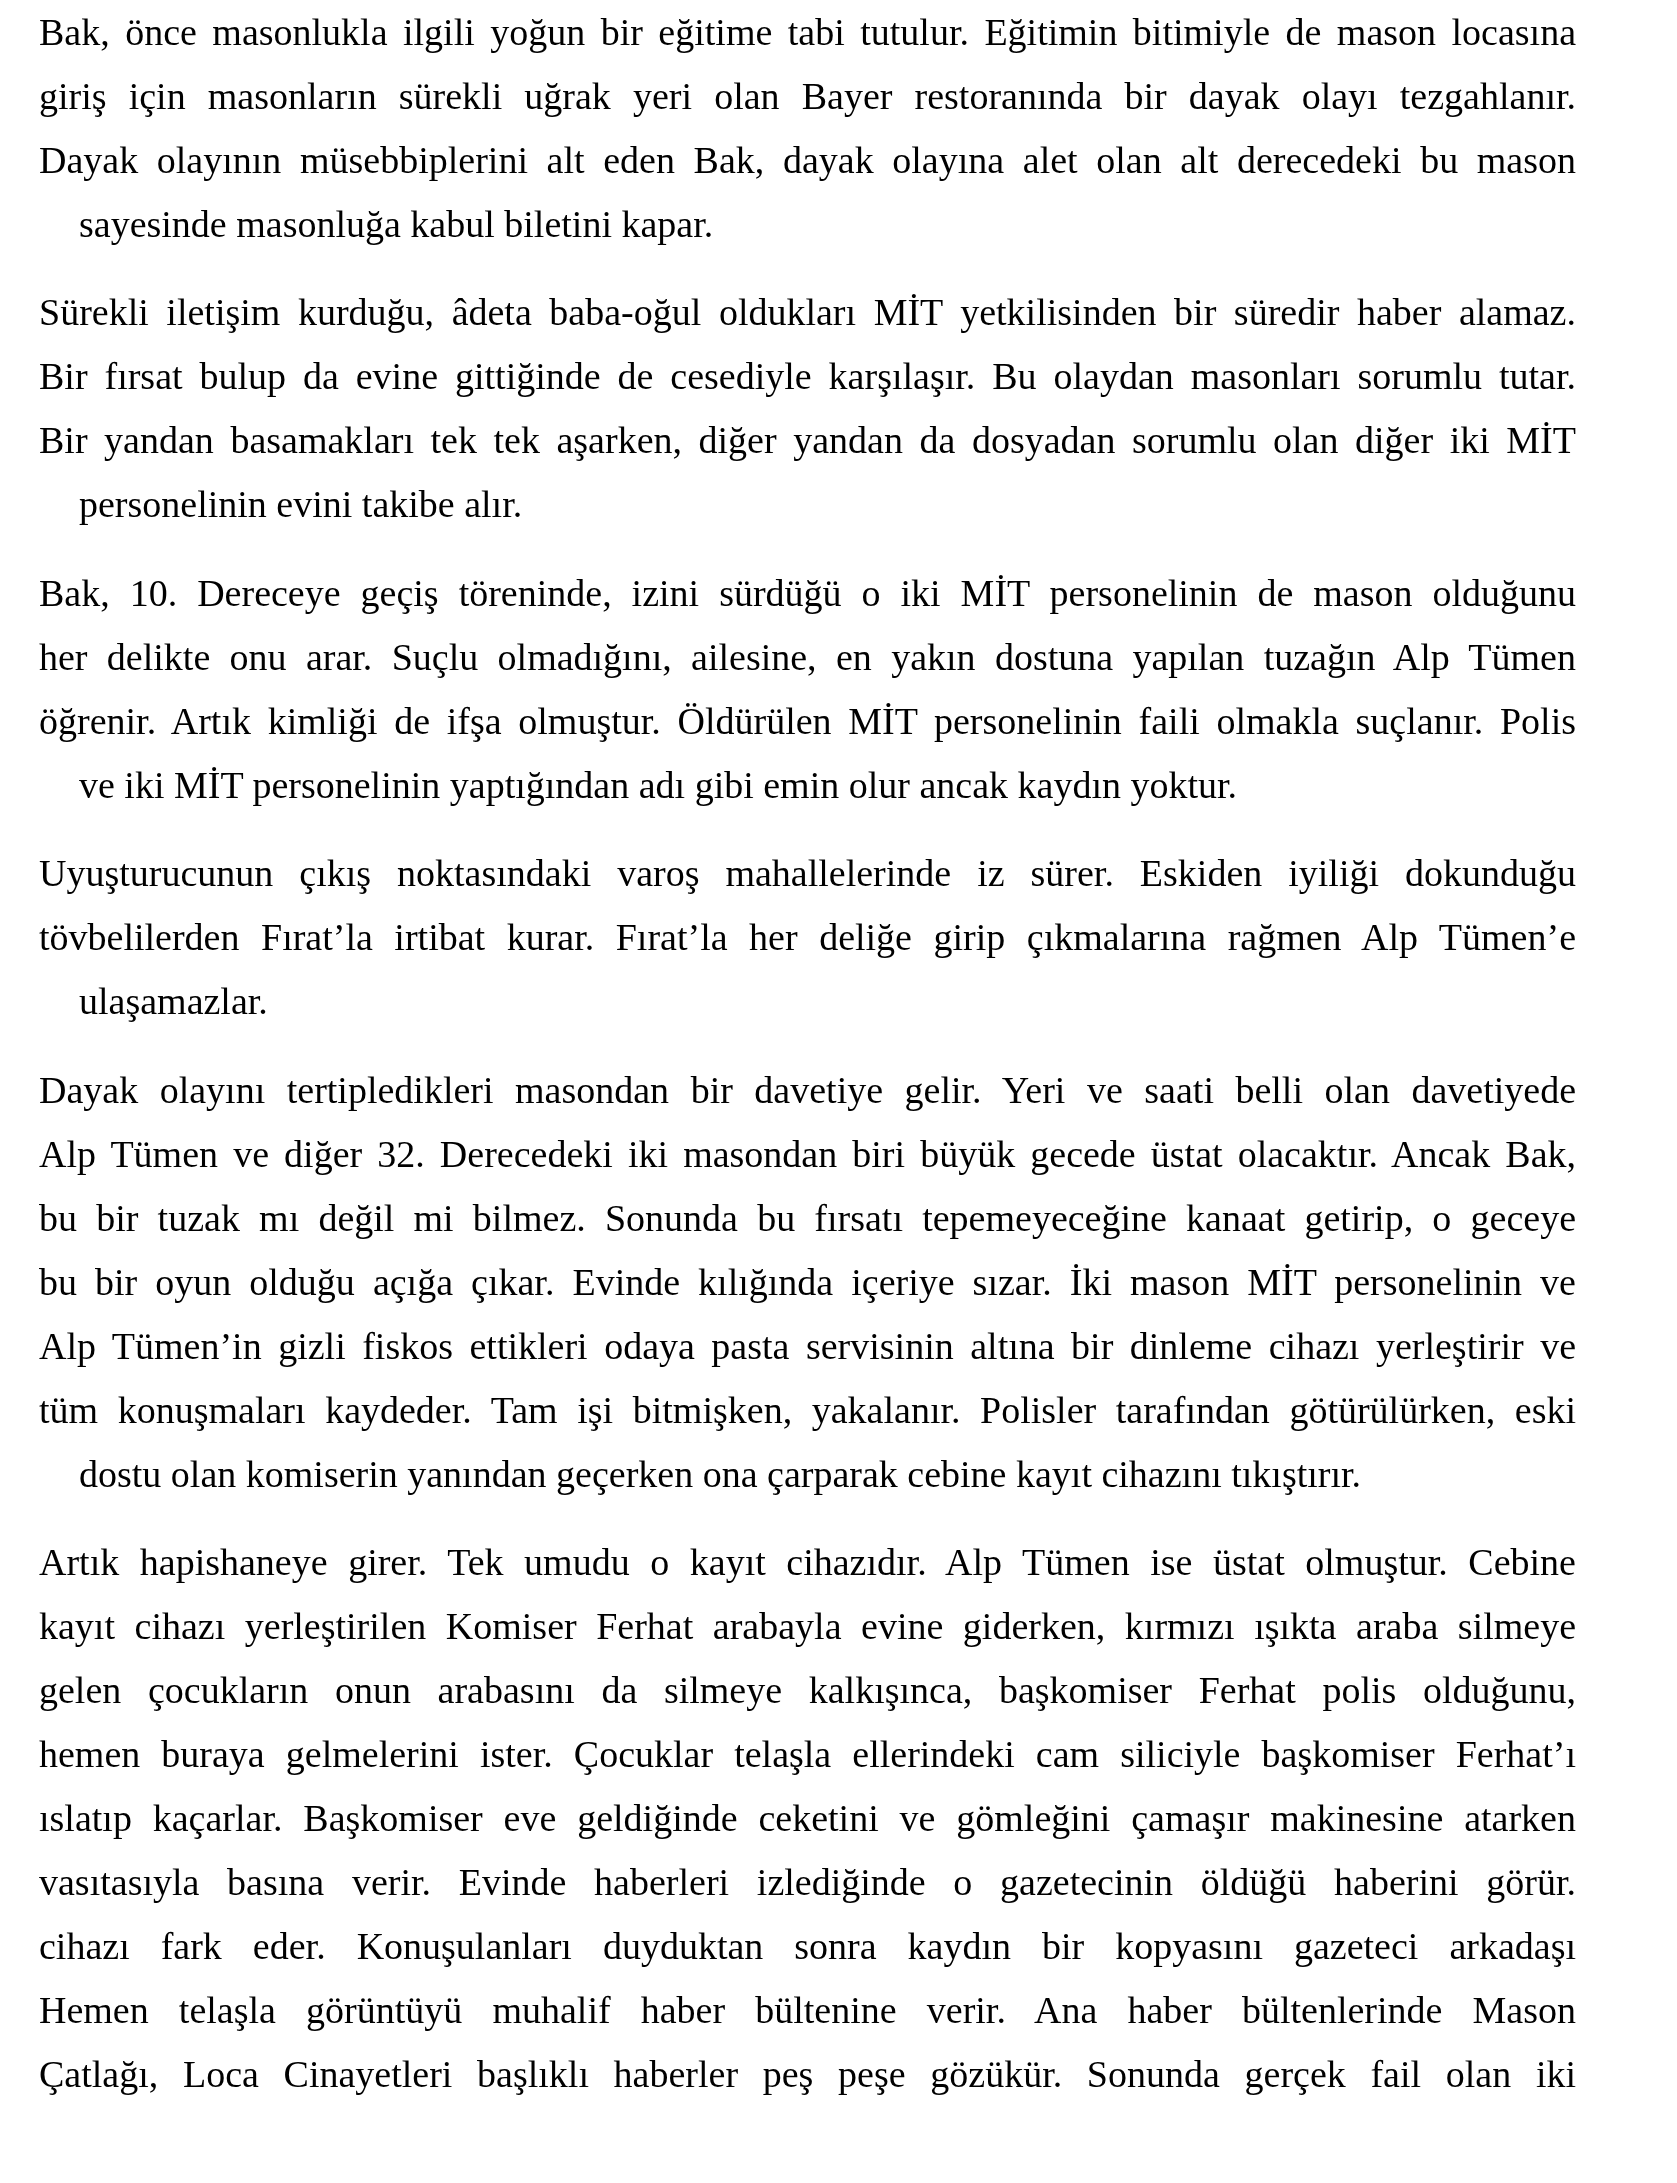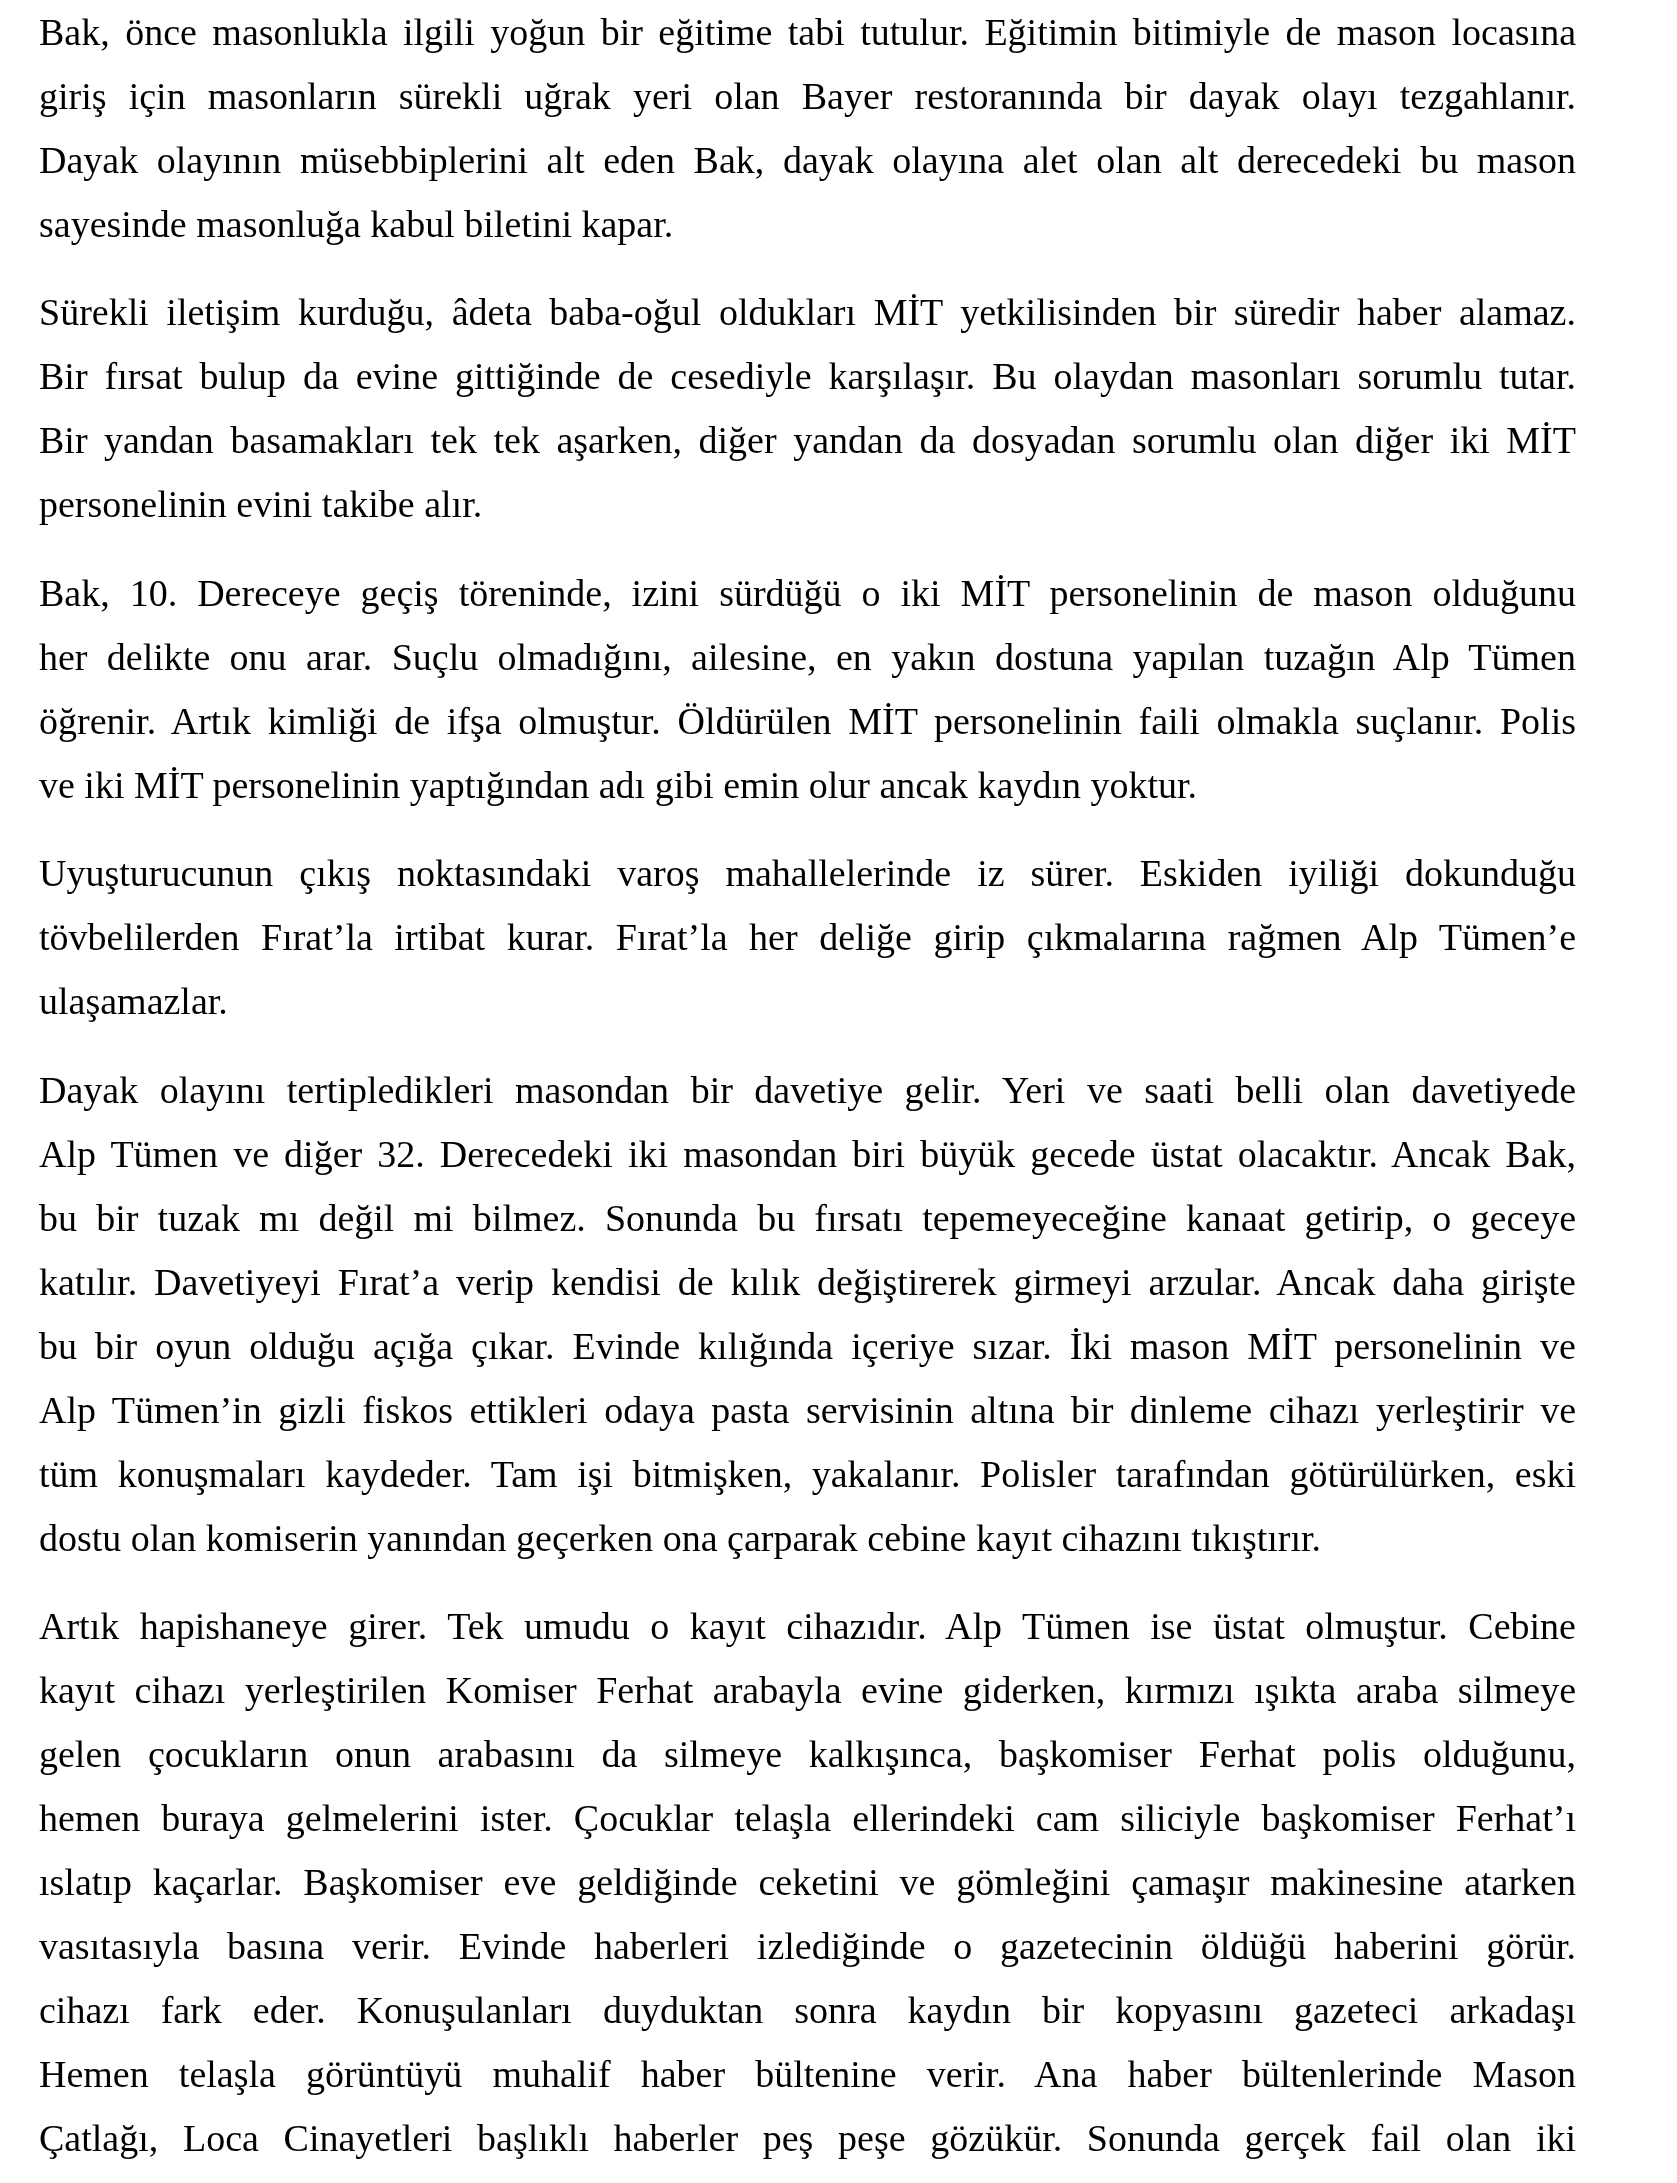--- a/index.html
+++ b/index.html
@@ -30,20 +30,21 @@
     height: 64px;
     line-height: 64px;
     text-align: justify;
     text-align-last: justify;
     overflow: hidden;
     white-space: normal;
   }
   .line-left {
     text-align: justify;
     text-align-last: left;
+    margin-left: 40px;
   }
 </style>
 </head>
 <body>
 
 <div class="page" style="background: rgb(255, 255, 255); color: rgb(0, 0, 0);">
     <div class="paragraph">
       <div class="line">Bak, önce masonlukla ilgili yoğun bir eğitime tabi tutulur. Eğitimin bitimiyle de mason locasına</div>
       <div class="line">giriş için masonların sürekli uğrak yeri olan Bayer restoranında bir dayak olayı tezgahlanır.</div>
       <div class="line">Dayak olayının müsebbiplerini alt eden Bak, dayak olayına alet olan alt derecedeki bu mason</div>
@@ -63,21 +64,20 @@
     </div>
     <div class="paragraph">
       <div class="line">Uyuşturucunun çıkış noktasındaki varoş mahallelerinde iz sürer. Eskiden iyiliği dokunduğu</div>
       <div class="line">tövbelilerden Fırat’la irtibat kurar. Fırat’la her deliğe girip çıkmalarına rağmen Alp Tümen’e</div>
       <div class="line line-left">ulaşamazlar.</div>
     </div>
     <div class="paragraph">
       <div class="line">Dayak olayını tertipledikleri masondan bir davetiye gelir. Yeri ve saati belli olan davetiyede</div>
       <div class="line">Alp Tümen ve diğer 32. Derecedeki iki masondan biri büyük gecede üstat olacaktır. Ancak Bak,</div>
       <div class="line">bu bir tuzak mı değil mi bilmez. Sonunda bu fırsatı tepemeyeceğine kanaat getirip, o geceye</div>
-      <div class="line">katılır. Davetiyeyi Fırat’a verip kendisi de kılık değiştirerek girmeyi arzular. Ancak daha girişte</div>
       <div class="line">bu bir oyun olduğu açığa çıkar. Evinde kılığında içeriye sızar. İki mason MİT personelinin ve</div>
       <div class="line">Alp Tümen’in gizli fiskos ettikleri odaya pasta servisinin altına bir dinleme cihazı yerleştirir ve</div>
       <div class="line">tüm konuşmaları kaydeder. Tam işi bitmişken, yakalanır. Polisler tarafından götürülürken, eski</div>
       <div class="line line-left">dostu olan komiserin yanından geçerken ona çarparak cebine kayıt cihazını tıkıştırır.</div>
     </div>
     <div class="paragraph">
       <div class="line">Artık hapishaneye girer. Tek umudu o kayıt cihazıdır. Alp Tümen ise üstat olmuştur. Cebine</div>
       <div class="line">kayıt cihazı yerleştirilen Komiser Ferhat arabayla evine giderken, kırmızı ışıkta araba silmeye</div>
       <div class="line">gelen çocukların onun arabasını da silmeye kalkışınca, başkomiser Ferhat polis olduğunu,</div>
       <div class="line">hemen buraya gelmelerini ister. Çocuklar telaşla ellerindeki cam siliciyle başkomiser Ferhat’ı</div>

